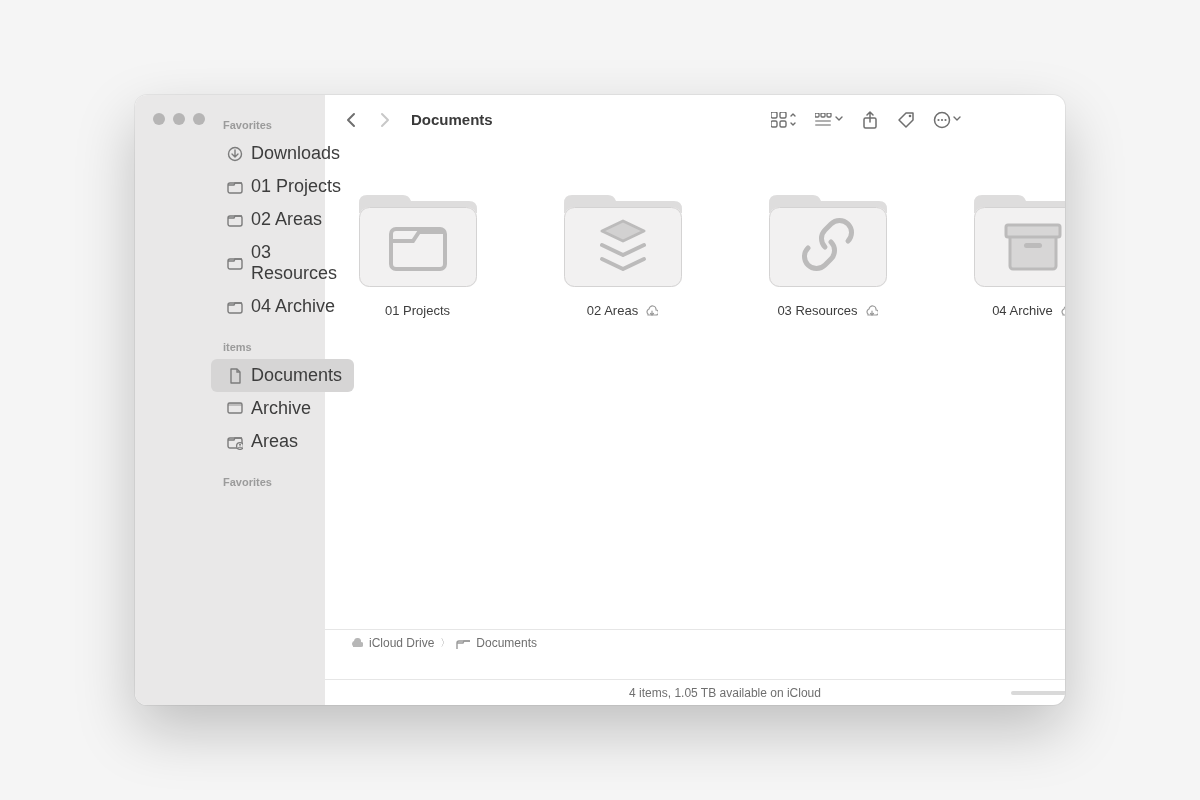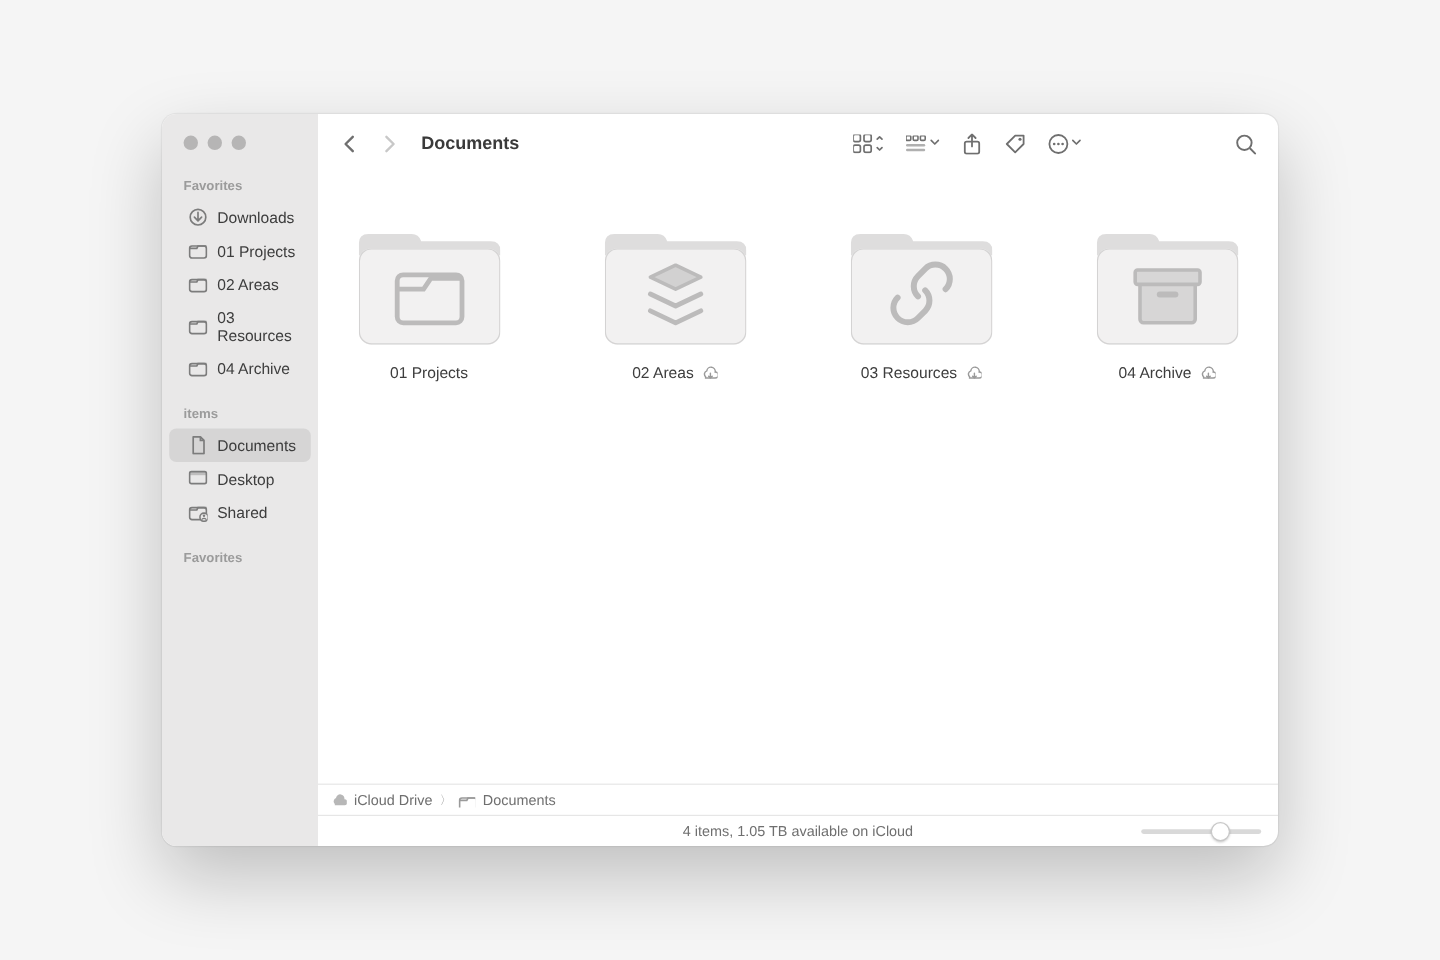--- a/index.html
+++ b/index.html
@@ -1,38 +1,38 @@
 <!DOCTYPE html>
 <html><head>
 <meta charset="utf-8">
 <style>
   *{box-sizing:border-box;margin:0;padding:0;font-family:-apple-system,BlinkMacSystemFont,"Segoe UI",Helvetica,Arial,sans-serif;}
   body{background:#f5f5f5;width:1200px;height:800px;display:flex;align-items:center;justify-content:center;}
   .window{width:930px;height:610px;border-radius:12px;background:#fff;box-shadow:0 25px 60px rgba(0,0,0,.22),0 0 0 1px rgba(0,0,0,.05);display:flex;overflow:hidden;}
   
-  .sidebar{width:190px;background:#e9e8e8;display:flex;flex-direction:column;padding-top:18px;}
+  .sidebar{width:190px;background:#e9e8e8;display:flex;flex-direction:row;padding-top:18px;}
   .traffic{display:flex;gap:8px;padding:0 0 18px 18px;}
   .dot{width:12px;height:12px;border-radius:50%;background:#b6b5b5;}
   .section-label{font-size:11px;font-weight:600;color:#9b9b9b;padding:6px 16px 6px 18px;}
-  .sb-item{display:flex;align-items:center;gap:8px;padding:6px 12px 6px 16px;font-size:13px;color:#3d3d3d;border-radius:6px;margin:0 6px;cursor:default;}
+  .sb-item{display:flex;align-items:center;gap:8px;padding:6px 12px 6px 16px;font-size:18px;color:#3d3d3d;border-radius:6px;margin:0 6px;cursor:default;}
   .sb-item.selected{background:#d6d5d5;}
   .sb-item svg,.sb-item .sb-ico{width:16px;height:16px;flex:0 0 16px;color:#7c7c7c;}
   
   .main{flex:1;display:flex;flex-direction:column;}
   .toolbar{height:50px;display:flex;align-items:center;gap:14px;padding:0 18px;border-bottom:1px solid rgba(0,0,0,0);}
   .tb-btn{color:#6f6f6f;display:flex;align-items:center;justify-content:center;cursor:default;}
   .tb-btn.dis{color:#c8c8c8;}
   .title{font-size:15px;font-weight:600;color:#3a3a3a;margin-left:4px;}
   .spacer{flex:1;}
   .tb-group{display:flex;align-items:center;gap:18px;}
   .content{flex:1;padding:40px 10px 10px 10px;display:flex;gap:40px;align-items:flex-start;}
   .fcell{width:165px;display:flex;flex-direction:column;align-items:center;gap:14px;cursor:default;}
   .flabel{font-size:13px;color:#3d3d3d;display:flex;align-items:center;gap:6px;}
-  .pathbar{height:26px;border-top:1px solid #e6e6e6;display:flex;align-items:center;gap:6px;padding:0 10px;font-size:12px;color:#6f6f6f;}
-  .statusbar{height:26px;border-top:1px solid #e6e6e6;display:flex;align-items:center;justify-content:center;font-size:12px;color:#6f6f6f;position:relative;}
+  .pathbar{height:26px;border-top:1px solid #e6e6e6;display:flex;align-items:center;gap:6px;padding:0 24px;font-size:12px;color:#6f6f6f;}
+  .statusbar{height:26px;border-top:1px solid #e6e6e6;display:flex;align-items:center;justify-content:center;font-size:12px;color:#6f6f6f;position:relative;margin-top:24px;}
   .slider{position:absolute;right:14px;top:50%;transform:translateY(-50%);width:100px;height:4px;background:#d9d9d9;border-radius:3px;}
   .slider::after{content:"";position:absolute;right:26px;top:50%;transform:translate(0,-50%);width:14px;height:14px;border-radius:50%;background:#fff;border:1px solid #c8c8c8;box-shadow:0 1px 2px rgba(0,0,0,.2);}
   .chev{font-size:10px;color:#9b9b9b;}
 </style>
 </head>
 <body>
 
 <svg width="0" height="0" style="position:absolute">
   <defs>
 
@@ -181,27 +181,27 @@
         <div class="sb-item selected">
           <svg class="sb-ico" width="16" height="16">
             <use href="#ico-document"></use>
           </svg>
           <span>Documents</span>
         </div>
         <div class="sb-item">
           <svg class="sb-ico" width="16" height="16">
             <use href="#ico-desktop"></use>
           </svg>
-          <span>Desktop</span>
+          <span>Archive</span>
         </div>
         <div class="sb-item">
           <svg class="sb-ico" width="16" height="16">
             <use href="#ico-shared"></use>
           </svg>
-          <span>Shared</span>
+          <span>Areas</span>
         </div>
         <div style="height: 12px;"></div>
         <div class="section-label">Favorites</div>
       </div>
   </div>
 
   <div class="main">
     <div class="toolbar">
       <div class="tb-btn">
           <svg width="18" height="18">

